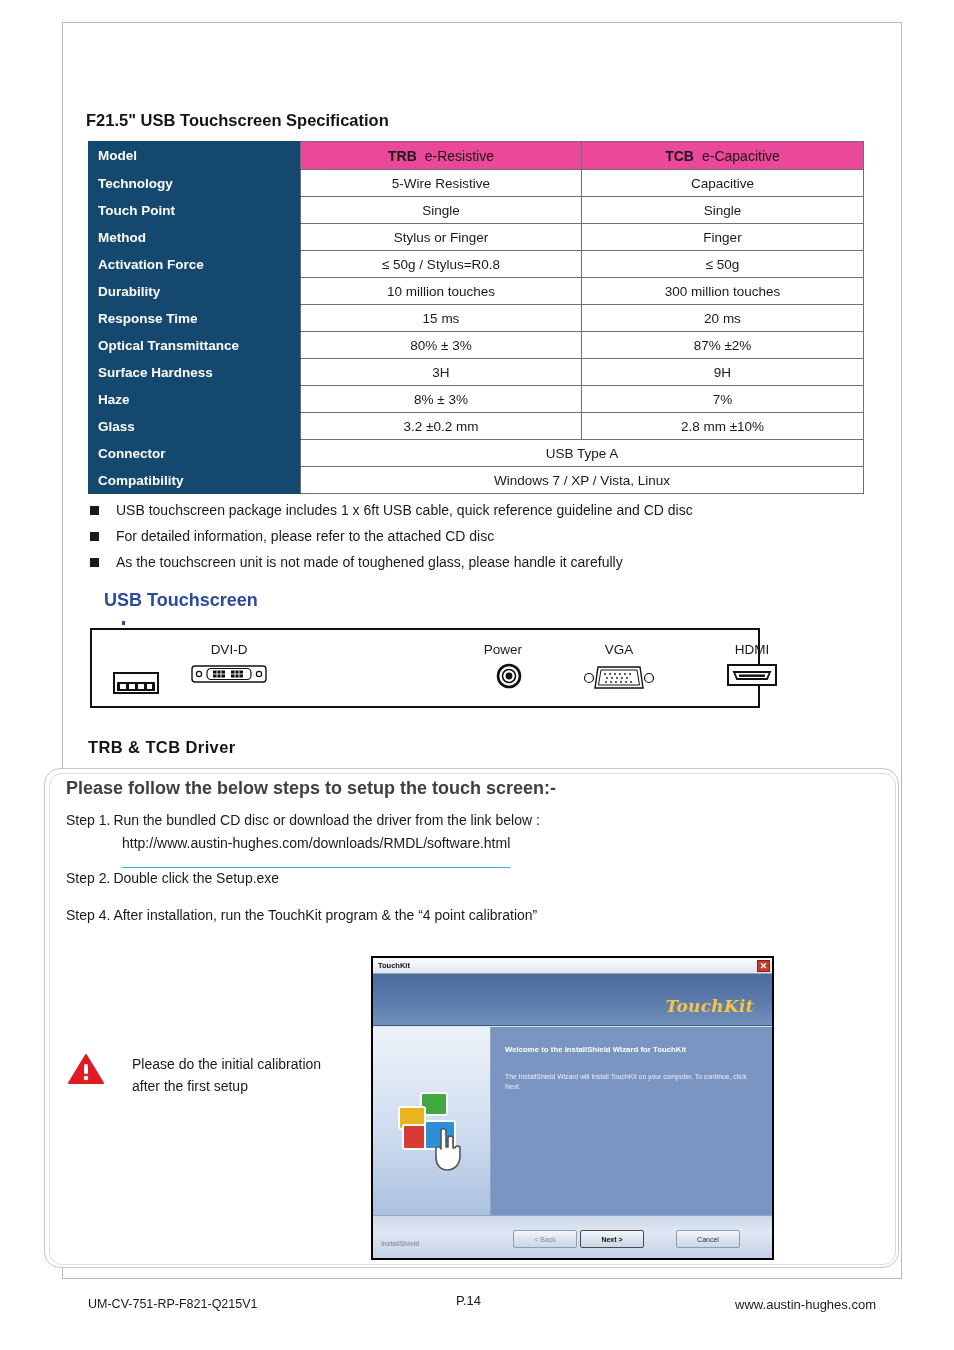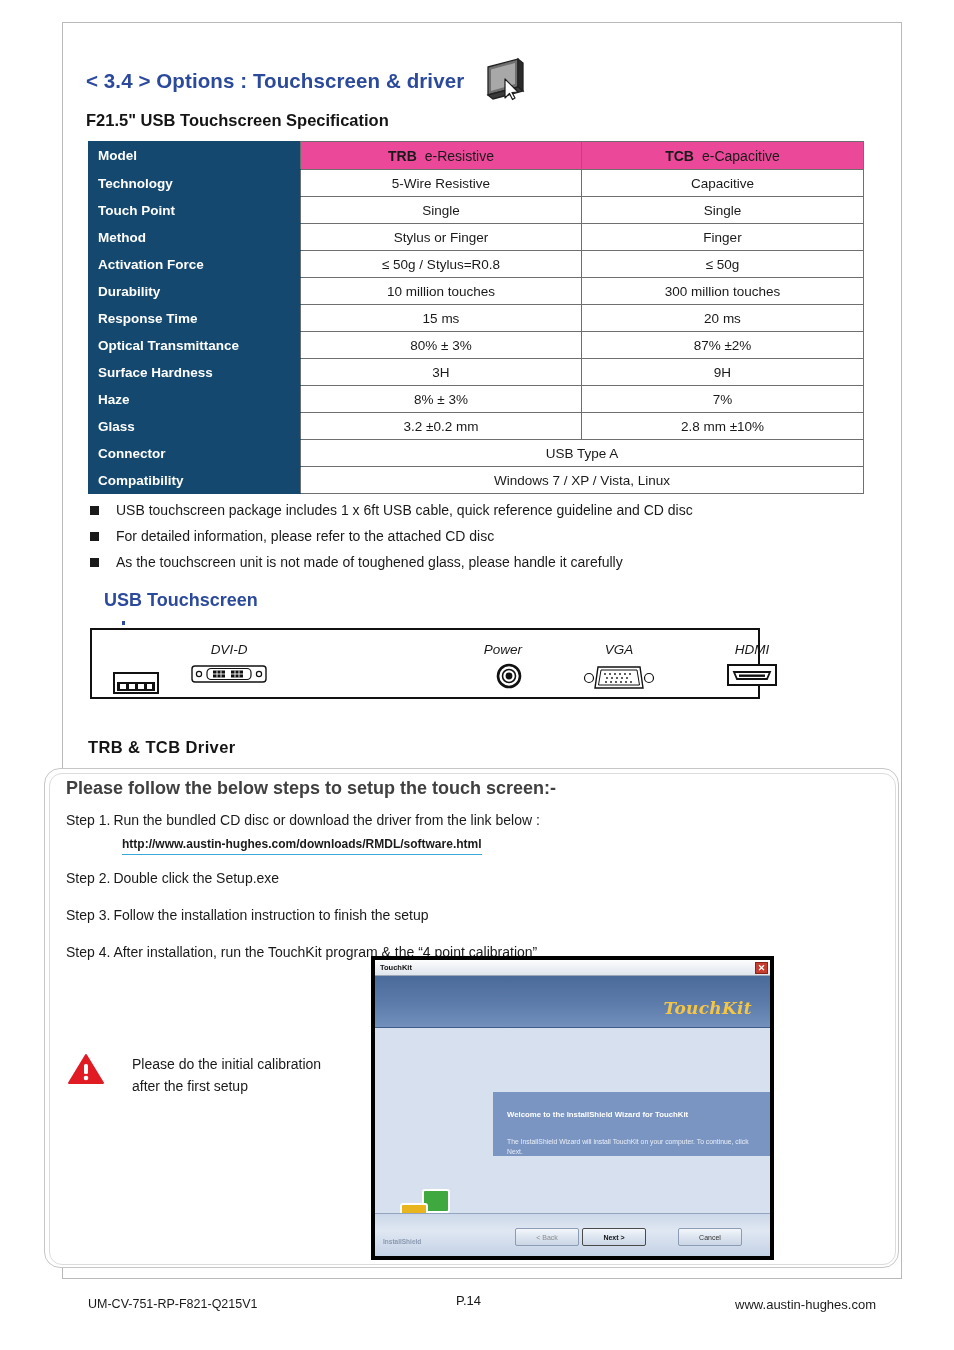--- a/index.html
+++ b/index.html
@@ -126,24 +126,23 @@
     left: 122px; top: 617px;
     width: 3px; height: 48px;
     background-image: linear-gradient(to bottom, #2c4a9c 50%, rgba(255,255,255,0) 0%);
     background-position: left;
     background-size: 3px 8px;
     background-repeat: repeat-y;
   }
   .panel-box {
     position: absolute;
     left: 90px; top: 628px;
-    width: 670px; height: 71px;
+    width: 670px; height: 80px;
     border: 2px solid #111111;
     background: #ffffff;
-    font-style: italic;
   }
   .port {
     position: absolute;
     text-align: center;
   }
   .port-label {
     font-size: 13.5px;
     color: #1a1a1a;
     margin-bottom: 6px;
     white-space: nowrap;
@@ -198,23 +197,22 @@
   }
   .step b { font-weight: normal; margin-right: 3px; }
   .step-link-wrap {
     padding-left: 56px;
     margin-top: 2px;
   }
   .step-link {
     color: #1a1a1a;
     text-decoration: none;
     border-bottom: 1.5px solid #3aa8d8;
-    padding-bottom: 3px;
-    font-size: 12px;
-    font-weight: bold;
+    padding-bottom: 16px;
+    font-size: 14px;
   }
 
   
   .warn-note {
     position: absolute;
     left: 68px; top: 1040px;
     display: flex;
     align-items: flex-start;
     gap: 28px;
     margin-top: 13px;
@@ -224,21 +222,21 @@
     line-height: 1.58;
     color: #1a1a1a;
   }
 
   
   .installer {
     position: absolute;
     left: 371px; top: 956px;
     width: 403px; height: 304px;
     background: #d6e0ee;
-    border: 4px solid #000000;
+    border: 2px solid #000000;
     overflow: hidden;
   }
   .ins-titlebar {
     height: 16px;
     background: linear-gradient(to bottom, #fdfdfd 0%, #eef1f5 50%, #dfe5ee 100%);
     border-bottom: 1px solid #9aa5b5;
     display: flex;
     align-items: center;
     padding: 0 2px 0 5px;
   }
@@ -272,21 +270,20 @@
     font-weight: bold;
     font-style: italic;
     font-family: "DejaVu Serif", serif;
     letter-spacing: 0.3px;
   }
   .ins-body {
     position: absolute;
     left: 0; top: 69px;
     width: 401px; height: 190px;
     display: flex;
-    align-items: center;
   }
   .ins-left {
     width: 118px;
     background: linear-gradient(to bottom, #eef3fa 0%, #cfdcef 55%, #aac0de 100%);
     border-right: 1px solid #8fa6c6;
     position: relative;
   }
   .ins-right {
     flex: 1;
     background: #7a95c2;
@@ -361,32 +358,20 @@
 </head>
 <body>
 
 <div class="page">
 
   <div class="frame-line frame-top"></div>
   <div class="frame-line frame-bottom"></div>
   <div class="frame-line frame-left"></div>
   <div class="frame-line frame-right"></div>
 
-  <div class="title-row">
-    <span class="section-title">&lt; 3.4 &gt;  Options : Touchscreen &amp; driver</span>
-    <span class="monitor-icon">
-      <svg width="46" height="44" viewBox="0 0 46 44" xmlns="http://www.w3.org/2000/svg">
-        <polygon points="8,10 38,2 38,30 8,38" fill="#6f6f6f" stroke="#222" stroke-width="1.3"></polygon>
-        <polygon points="38,2 43,6 43,34 38,30" fill="#2b2b2b" stroke="#222" stroke-width="1.3"></polygon>
-        <polygon points="8,38 38,30 43,34 13,42" fill="#3a3a3a" stroke="#222" stroke-width="1.3"></polygon>
-        <polygon points="11,12.5 35,6 35,27 11,34" fill="#a8a8a8"></polygon>
-        <path d="M25,22 L25,41 L29.5,36.5 L32.5,42.5 L35,41 L32,35.5 L38,35 Z" fill="#ffffff" stroke="#1a1a1a" stroke-width="1.2" stroke-linejoin="round"></path>
-      </svg>
-    </span>
-  </div>
 
   <div class="spec-title">F21.5" USB Touchscreen Specification</div>
 
   <table class="spec-table">
     <colgroup>
       <col class="c-head">
         <col class="c-a">
         <col class="c-b">
     </colgroup>
     <tbody>
@@ -575,23 +560,20 @@
     <div class="step">
       <b>Step 1.</b><span>Run the bundled CD disc or download the driver from the link below :</span>
       <div class="step-link-wrap">
         <a class="step-link" href="#">http://www.austin-hughes.com/downloads/RMDL/software.html</a>
       </div>
     </div>
     <div class="step" style="margin-top:14px">
       <b>Step 2.</b><span>Double click the Setup.exe</span>
     </div>
     <div class="step" style="margin-top:16px">
-      <b>Step 3.</b><span>Follow the installation instruction to finish the setup</span>
-    </div>
-    <div class="step" style="margin-top:16px">
       <b>Step 4.</b><span>After installation, run the TouchKit program &amp; the “4 point calibration”</span>
     </div>
   </div>
 
   <div class="warn-note">
     <svg width="36" height="32" viewBox="0 0 36 32" xmlns="http://www.w3.org/2000/svg">
       <path d="M18,2 L35,30 L1,30 Z" fill="#e01b24" stroke="#e01b24" stroke-width="2" stroke-linejoin="round"></path>
       <rect x="16" y="11" width="4" height="10" rx="1.6" fill="#ffffff"></rect>
       <circle cx="18" cy="25" r="2.3" fill="#ffffff"></circle>
     </svg>

